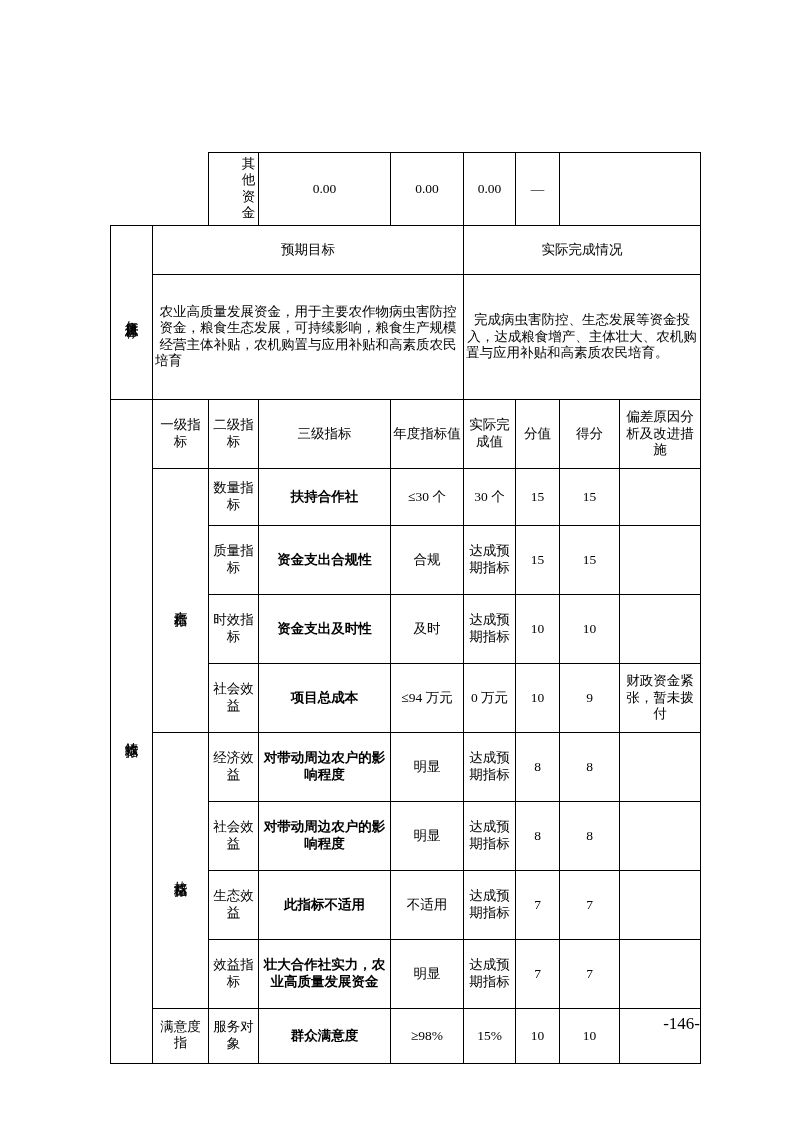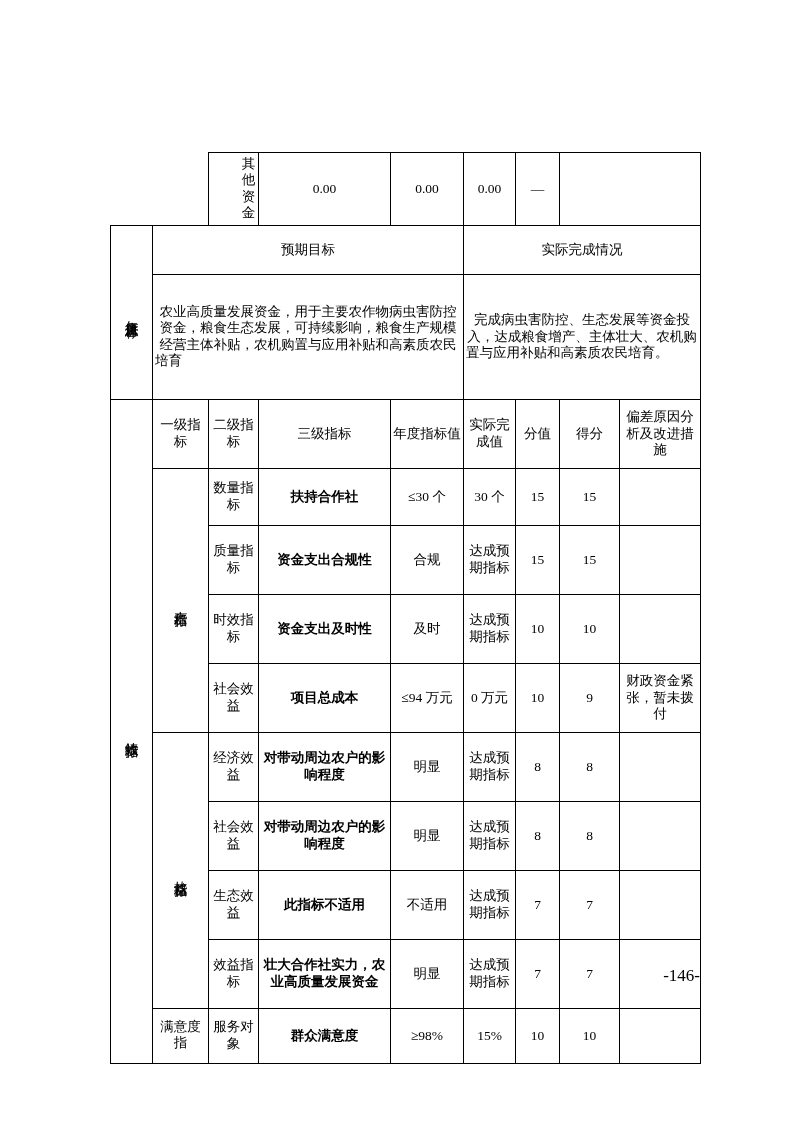--- a/index.html
+++ b/index.html
@@ -60,21 +60,21 @@
     line-height: 1.15;
   }
   .v-narrow {
     display: inline-block;
     line-height: 1.2;
     font-family: Liberation Mono, monospace;
   }
   .pageno {
     position: absolute;
     right: 94px;
-    top: 966px;
+    top: 1014px;
     font-size: 17px;
     font-family: "Liberation Serif", serif;
     margin-left: 22px;
   }
 </style>
 </head>
 <body>
 
 <div class="page">
 

